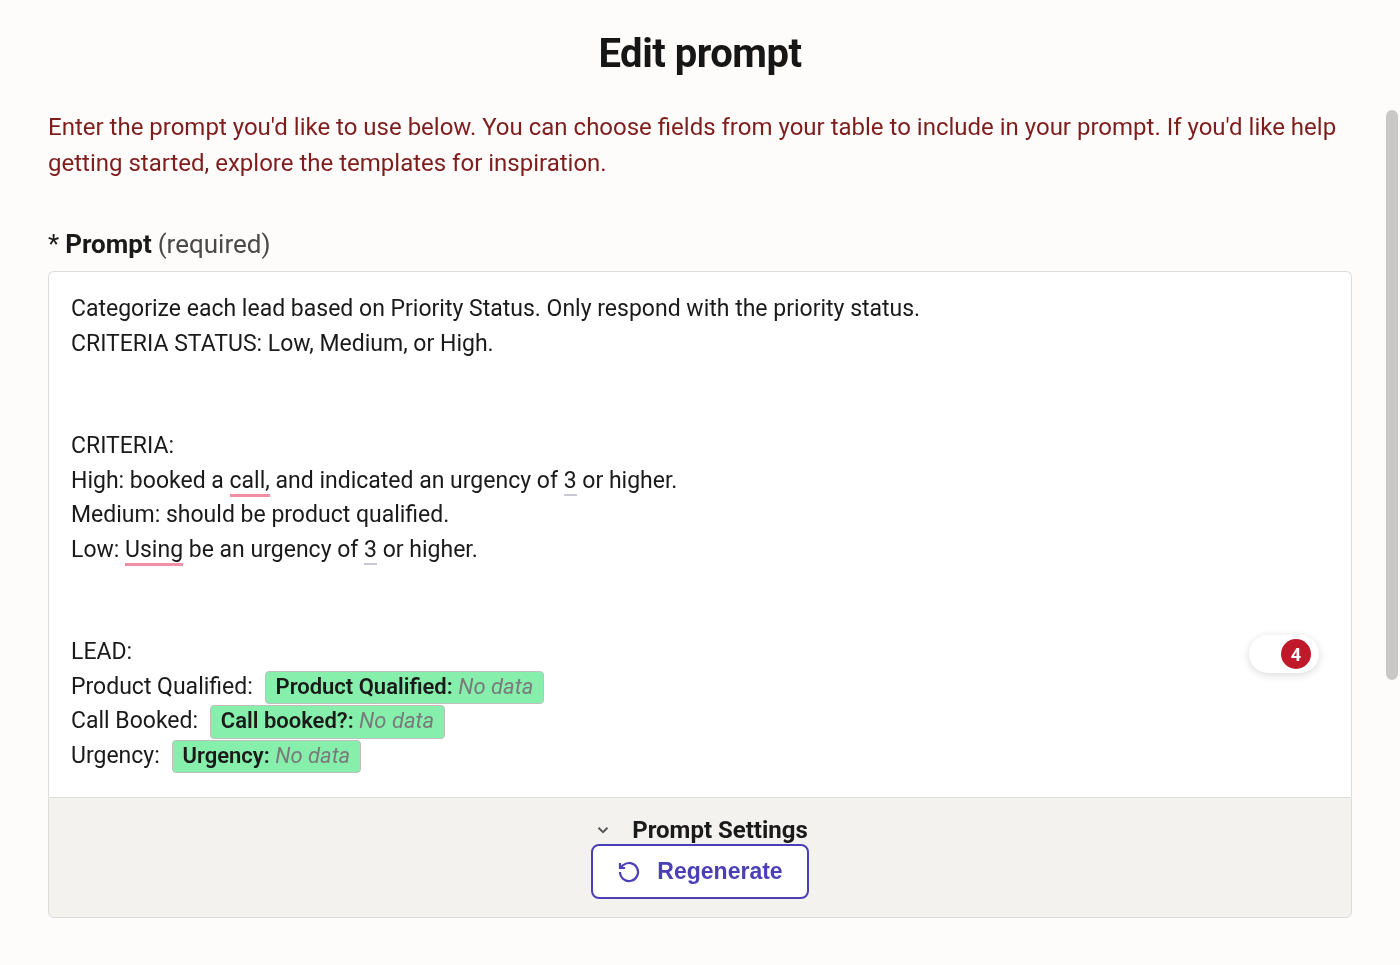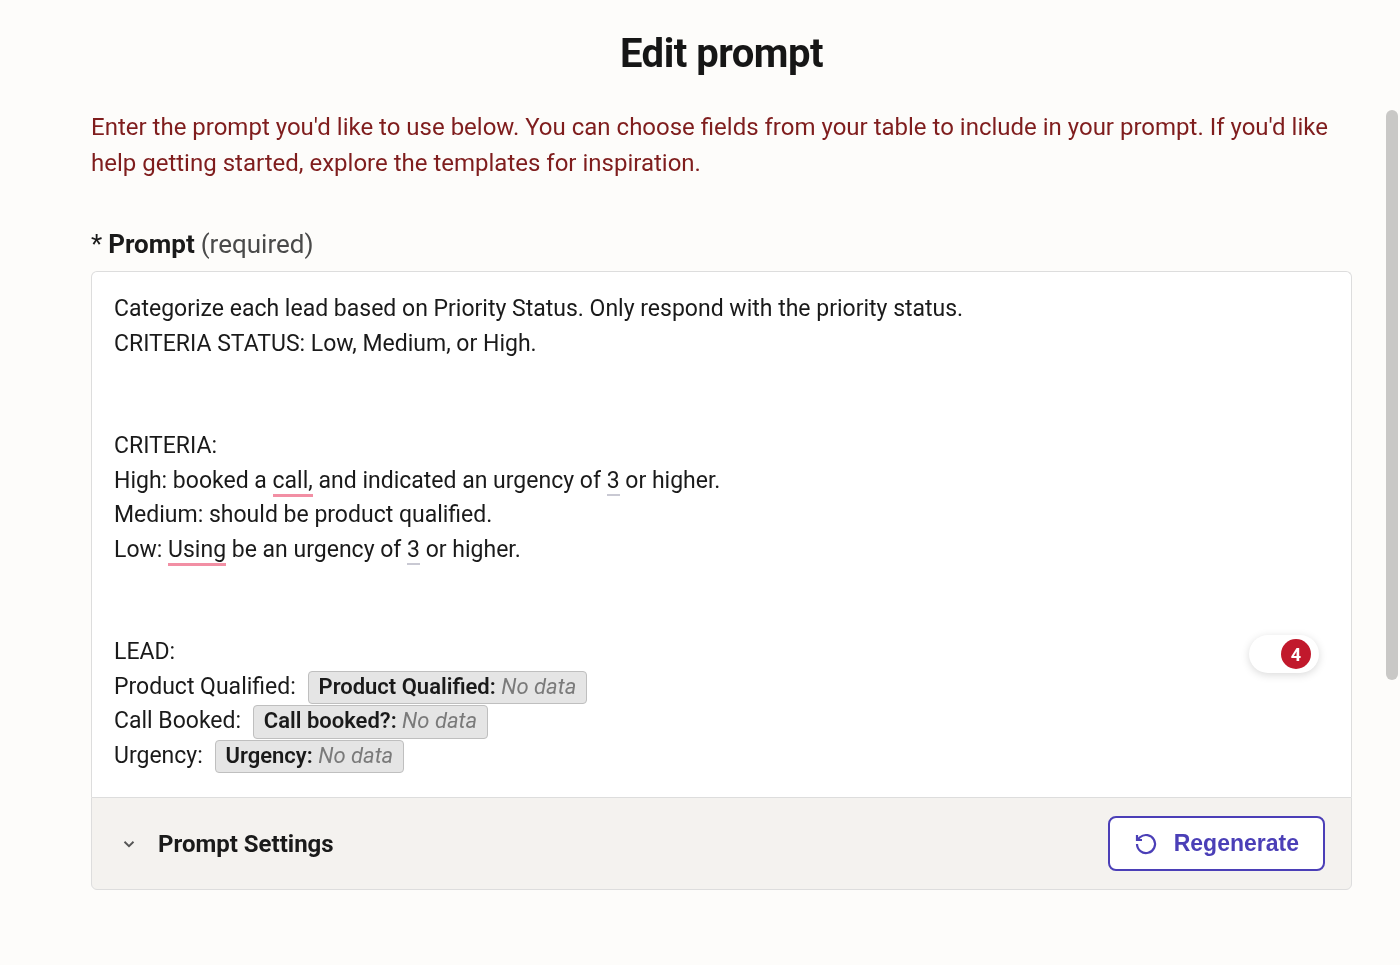--- a/index.html
+++ b/index.html
@@ -12,21 +12,20 @@
       background: #fdfcfa;
       width: 1400px;
       height: 965px;
       overflow: hidden;
       position: relative;
     }
     .container {
       padding: 30px 48px 20px 48px;
       height: 100%;
       overflow-y: auto;
-      margin-left: 43px;
     }
     .title {
       font-size: 40px;
       font-weight: 700;
       text-align: center;
       color: #161616;
       margin-bottom: 32px;
       letter-spacing: -0.5px;
     }
     .intro {
@@ -81,21 +80,21 @@
       border-bottom: 2px solid #c9c9d3;
       padding-bottom: 0px;
     }
     .chip {
       display: inline-block;
       border: 1px solid #bfbfbf;
       border-radius: 4px;
       padding: 1px 10px 2px 10px;
       font-size: 22px;
       vertical-align: baseline;
-      background: #e5e5e5;
+      background: #86efac;
       margin-left: 6px;
       line-height: 1.3;
     }
     .chip-label {
       font-weight: 600;
       color: #1a1a1a;
     }
     .chip-nodata {
       font-style: italic;
       color: #7a7a7a;
@@ -106,20 +105,21 @@
       display: block;
     }
     .footer-bar {
       border: 1px solid #ddd;
       border-radius: 0 0 6px 6px;
       background: #f4f2ef;
       display: flex;
       align-items: center;
       justify-content: space-between;
       padding: 18px 26px;
+      flex-direction: column;
     }
     .settings-toggle {
       display: flex;
       align-items: center;
       gap: 18px;
       font-size: 24px;
       font-weight: 700;
       color: #1a1a1a;
       cursor: pointer;
     }

